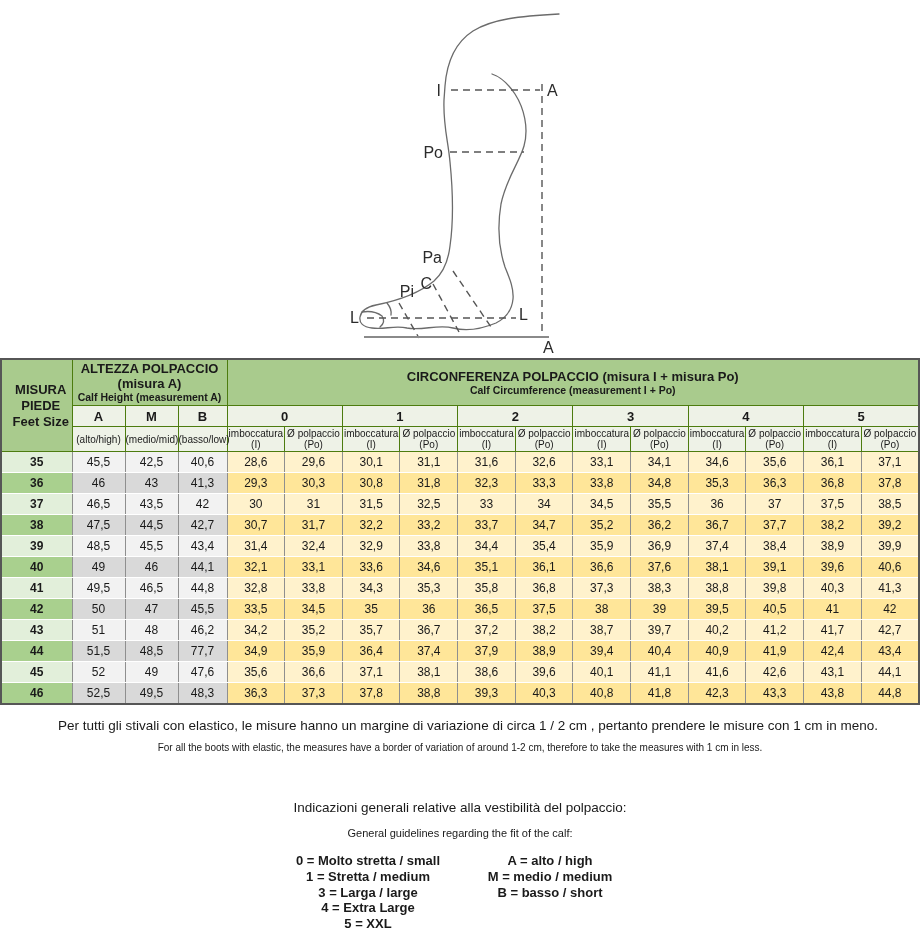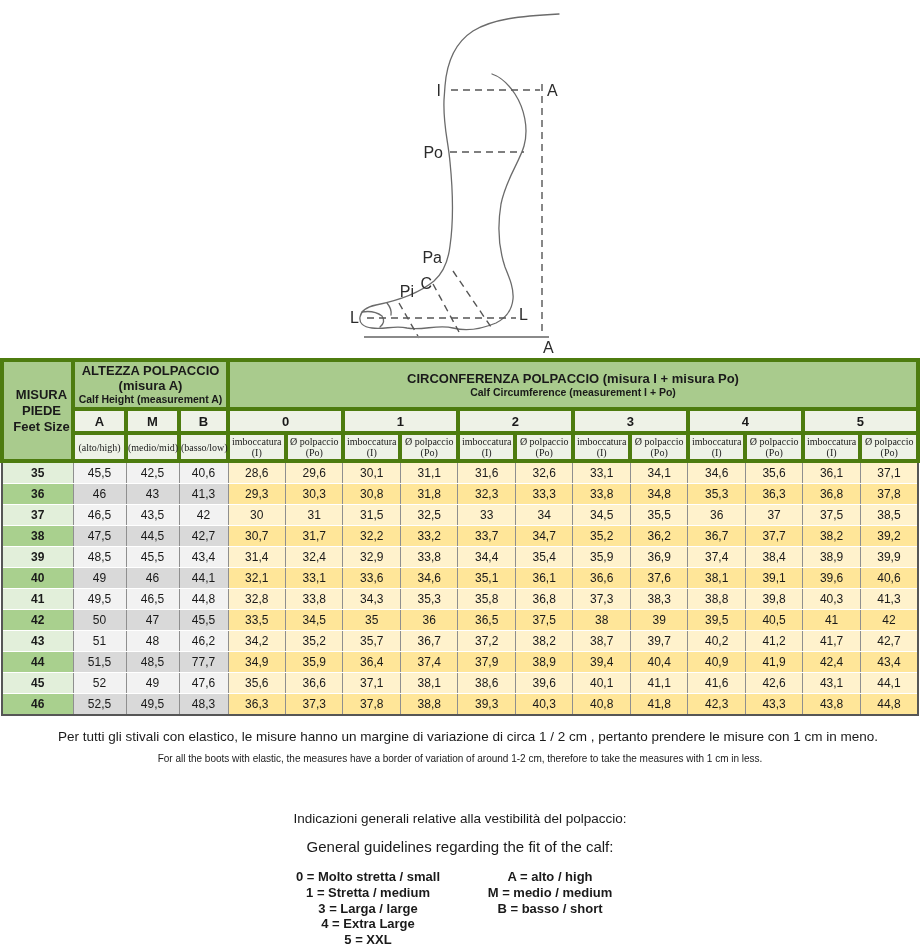--- a/index.html
+++ b/index.html
@@ -17,27 +17,27 @@
   svg .dash { fill:none; stroke:#555; stroke-width:1.4; stroke-dasharray:7 5; }
   svg .ground { stroke:#8a8a8a; stroke-width:2.2; }
   svg text { font-family:"Liberation Sans", sans-serif; font-size:16px; fill:#2b2b2b; }
 
   
   table.size-table {
     width:920px; border-collapse:collapse; table-layout:fixed;
     border:2px solid #565656; margin-top:2px;
   }
   table.size-table th, table.size-table td { padding:0; text-align:center; vertical-align:middle; }
-  thead th { border:4px solid #4d7c0f; }
+  thead th { border:1px solid #4d7c0f; }
   .th-green { background:var(--header-green); height:45px; }
   .th-green .t1 { font-size:13px; font-weight:bold; line-height:15px; }
   .th-green .t2 { font-size:10.5px; font-weight:bold; line-height:13px; }
   .th-feet div { font-size:13px; font-weight:bold; line-height:16px;padding-left:8px; }
   tr.row-groups th { height:20px; background:var(--subheader-bg); font-size:13px; font-weight:bold; }
-  tr.row-subs th { height:24px; background:var(--subheader-bg); font-size:10px; font-weight:normal; line-height:11px;font-family:Liberation Serif, serif; }
+  tr.row-subs th { height:24px; background:var(--subheader-bg); font-size:10px; font-weight:normal; line-height:11px; }
   tbody td {
     height:20px; font-size:12px; line-height:20px;
     border-left:1px solid #8f8f8f; border-right:1px solid #8f8f8f;
     border-top:1px solid #ffffff; border-bottom:1px solid #ffffff;
   }
   tbody tr:last-child td { border-bottom:1px solid #565656; }
   td.gb { border-left:1.5px solid #3f3f3f; }
   td.c-size { font-weight:bold; }
   td.c-size.light { background:var(--row-green-light); }
   td.c-size.dark  { background:var(--row-green-dark); }
@@ -47,21 +47,21 @@
   td.c-yellow.dark  { background:var(--row-yellow-dark); }
 
   
   .notes { text-align:center; margin-top:13px; }
   .notes .note-it { font-size:13.5px; margin:0 0 9px 16px; }
   .notes .note-en { font-size:10px; margin:0; }
 
   
   .guidelines { margin-top:47px; text-align:center; }
   .guidelines .g-title-it { font-size:13.5px; margin:0 0 5px 0; }
-  .guidelines .g-title-en { font-size:15px; margin:12px; }
+  .guidelines .g-title-en { font-size:11px; margin:12px; }
   .g-cols { position:relative; height:105px; margin-top:14px; }
   .g-col { position:absolute; top:0; text-align:center; font-size:13px; font-weight:bold; line-height:15.8px; }
   .g-col-fit { left:235px; width:266px; }
   .g-col-height { left:450px; width:200px; }
 </style>
 </head>
 <body>
 
 <div class="page">
 

